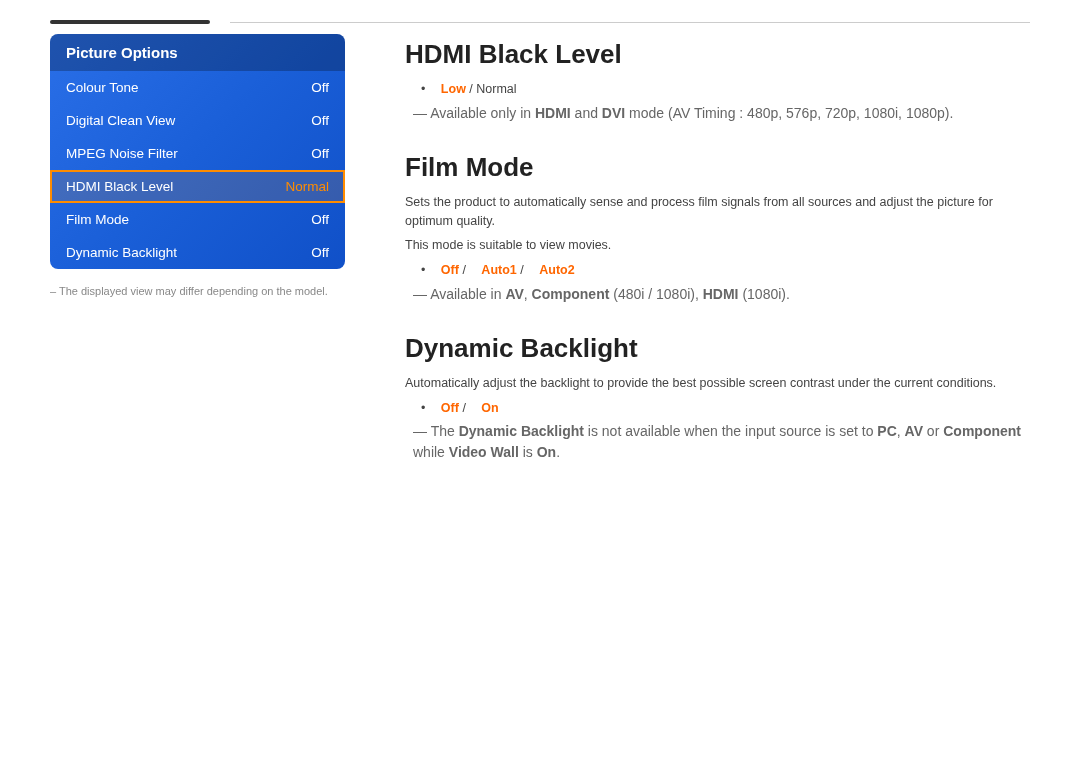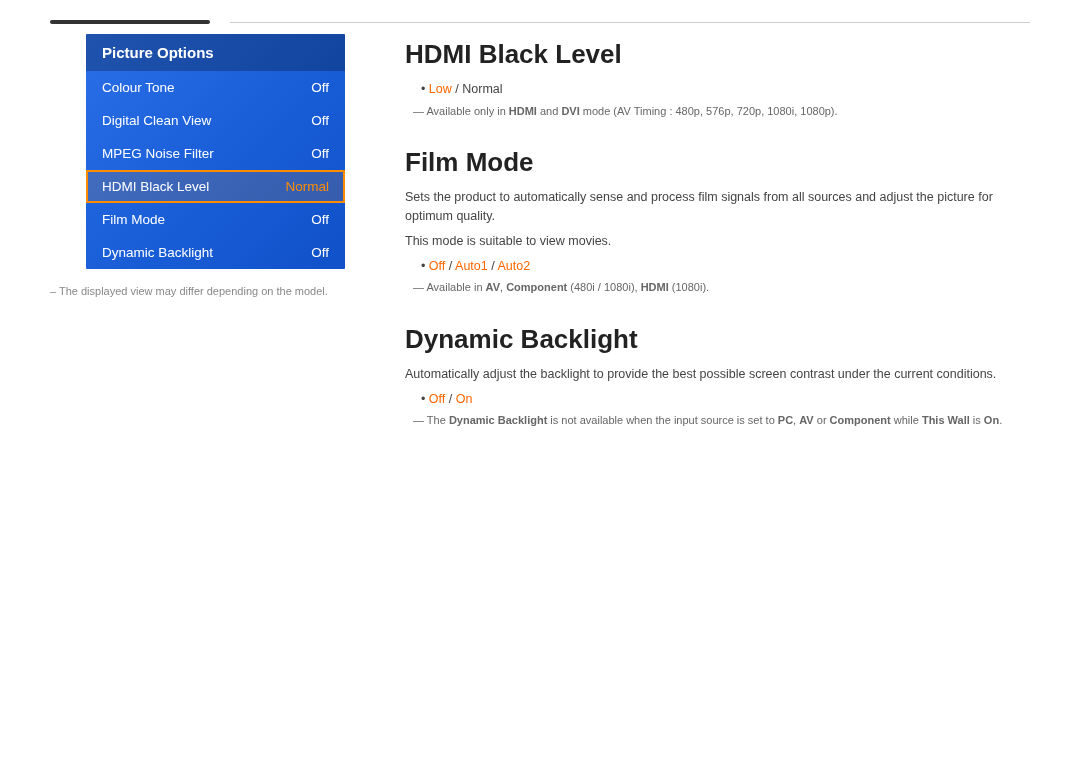--- a/index.html
+++ b/index.html
@@ -38,23 +38,22 @@
     }
 
     
     .left-panel {
       width: 295px;
       flex-shrink: 0;
     }
 
     .menu-box {
       background: linear-gradient(135deg, #2a6fe8 0%, #1a5fd8 50%, #1050c8 100%);
-      border-radius: 1px;
+      border-radius: 8px;
       overflow: hidden;
-      margin-left: 36px;
     }
 
     .menu-title {
       background: rgba(0,0,0,0.25);
       color: #ffffff;
       font-size: 15px;
       font-weight: bold;
       padding: 10px 16px;
     }
 
@@ -128,34 +127,35 @@
       margin-left: 16px;
       margin-bottom: 4px;
       line-height: 1.5;
     }
 
     .bullet-item::before {
       content: '• ';
     }
 
     .note-item {
-      font-size: 11px;
+      font-size: 14px;
       color: #666;
       margin-left: 8px;
       margin-bottom: 4px;
       line-height: 1.5;
     }
 
     .note-item::before {
       content: '— ';
     }
 
     .highlight-orange {
       color: #ff6600;
-      font-weight: normal;
+      font-weight: bold;
+      margin-left: 12px;
     }
 
     .highlight-bold {
       font-weight: bold;
     }
   </style>
 </head>
 <body>
 
 <div class="top-bar">
@@ -235,18 +235,18 @@
 
     <div class="section">
       <div class="section-title">Dynamic Backlight</div>
       <div class="section-desc">Automatically adjust the backlight to provide the best possible screen contrast under the current conditions.</div>
       <div class="bullet-item">
         <span class="highlight-orange">Off</span>
         <span> / </span>
         <span class="highlight-orange">On</span>
       </div>
       <div class="note-item">
-        The <span class="highlight-bold">Dynamic Backlight</span> is not available when the input source is set to <span class="highlight-bold">PC</span>, <span class="highlight-bold">AV</span> or <span class="highlight-bold">Component</span> while <span class="highlight-bold">This Wall</span> is <span class="highlight-bold">On</span>.
+        The <span class="highlight-bold">Dynamic Backlight</span> is not available when the input source is set to <span class="highlight-bold">PC</span>, <span class="highlight-bold">AV</span> or <span class="highlight-bold">Component</span> while <span class="highlight-bold">Video Wall</span> is <span class="highlight-bold">On</span>.
       </div>
     </div>
 
   </div>
 </div>
 
 </body></html>

